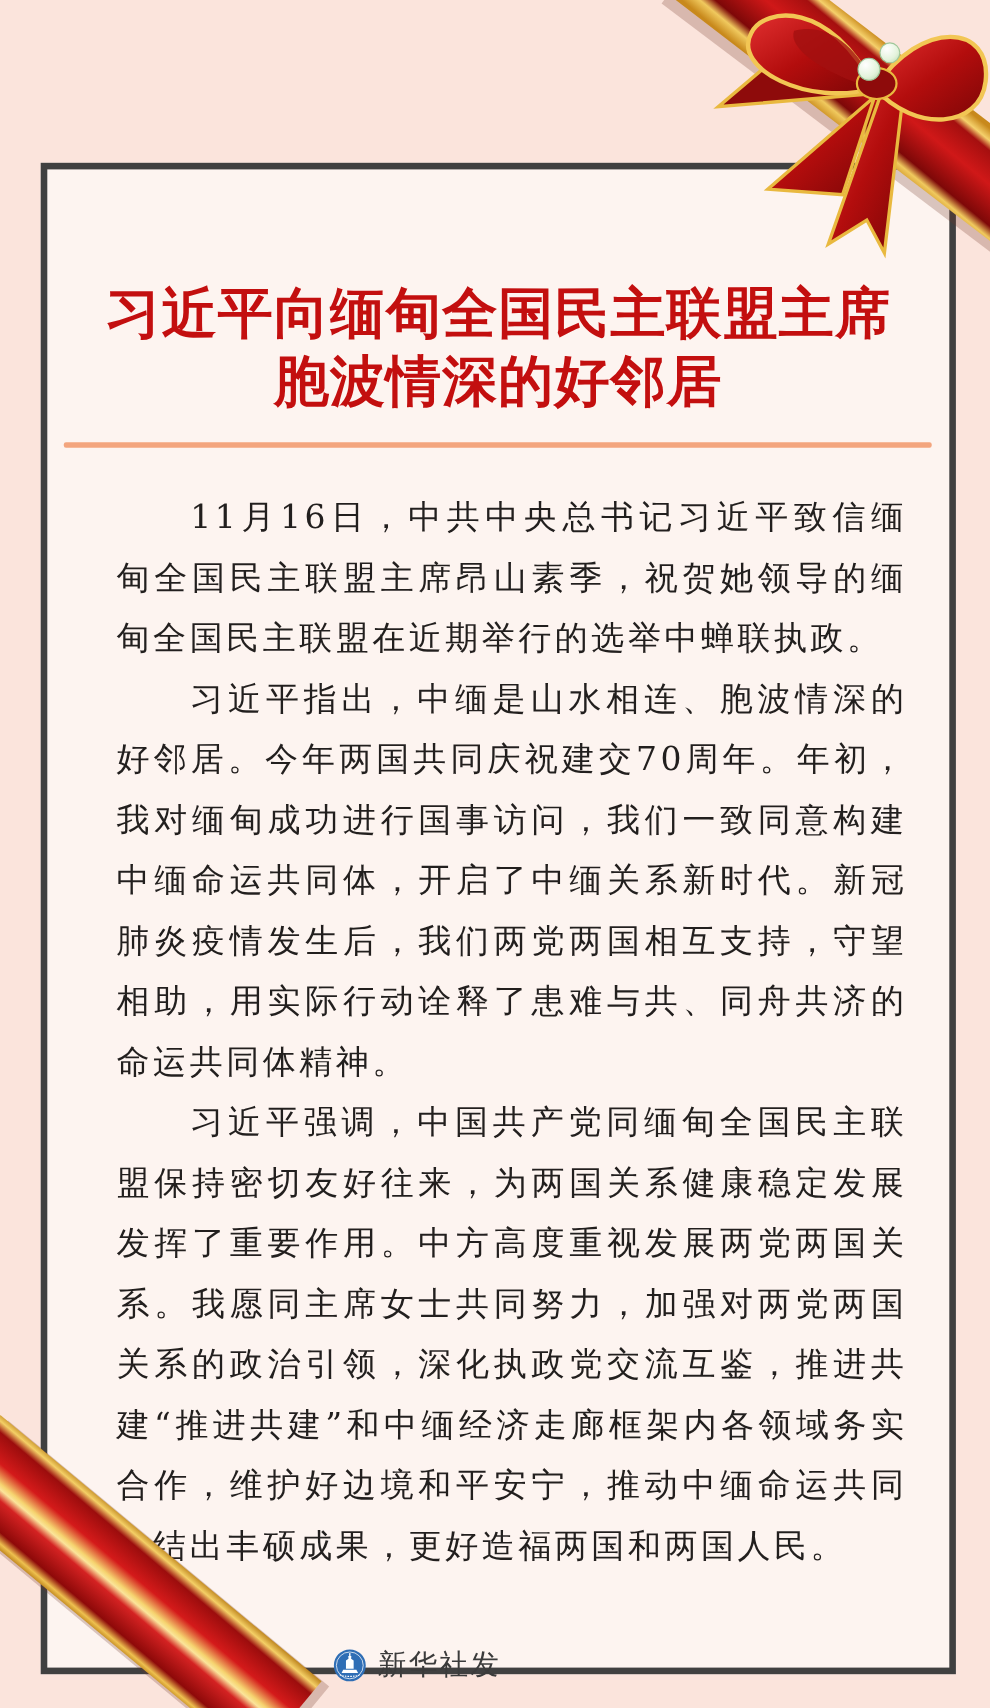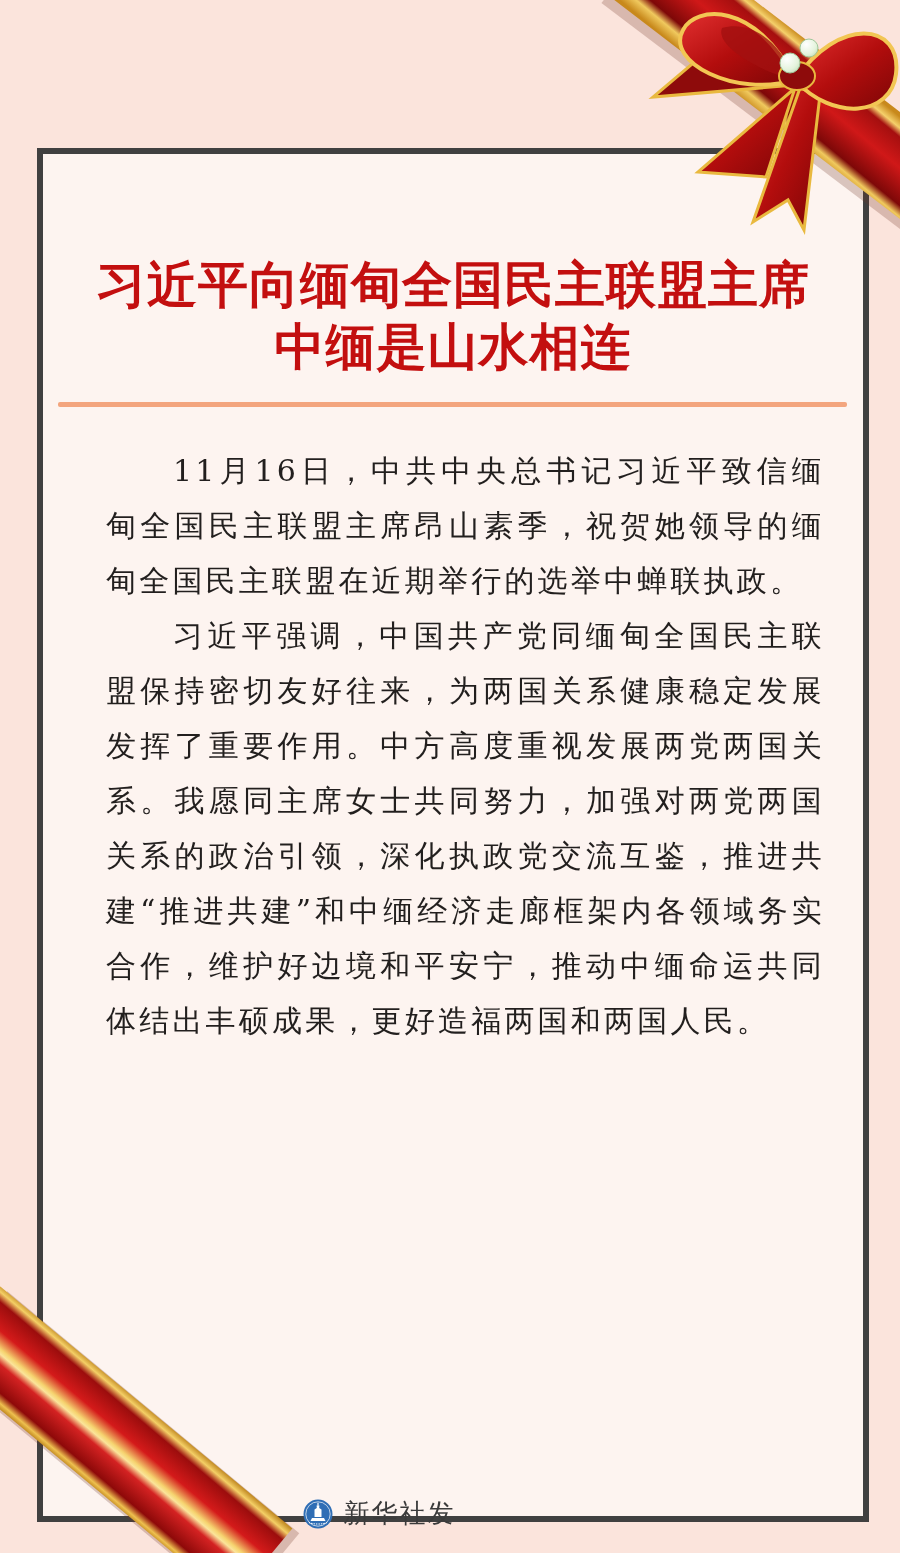--- a/index.html
+++ b/index.html
@@ -78,25 +78,26 @@
     z-index:3;
     pointer-events:none;
   }
 </style>
 </head>
 <body>
 
 <div class="card">
   <div class="title">
     <div>习近平向缅甸全国民主联盟主席</div>
-    <div>中缅是山水相连</div>
+    <div>胞波情深的好邻居</div>
   </div>
   <div class="separator"></div>
   <div class="body-text">
     <p>11月16日，中共中央总书记习近平致信缅甸全国民主联盟主席昂山素季，祝贺她领导的缅甸全国民主联盟在近期举行的选举中蝉联执政。</p>
+    <p>习近平指出，中缅是山水相连、胞波情深的好邻居。今年两国共同庆祝建交70周年。年初，我对缅甸成功进行国事访问，我们一致同意构建中缅命运共同体，开启了中缅关系新时代。新冠肺炎疫情发生后，我们两党两国相互支持，守望相助，用实际行动诠释了患难与共、同舟共济的命运共同体精神。</p>
     <p>习近平强调，中国共产党同缅甸全国民主联盟保持密切友好往来，为两国关系健康稳定发展发挥了重要作用。中方高度重视发展两党两国关系。我愿同主席女士共同努力，加强对两党两国关系的政治引领，深化执政党交流互鉴，推进共建“推进共建”和中缅经济走廊框架内各领域务实合作，维护好边境和平安宁，推动中缅命运共同体结出丰硕成果，更好造福两国和两国人民。</p>
   </div>
 </div>
 
 <svg class="ribbon-tr" viewBox="0 0 350 320" xmlns="http://www.w3.org/2000/svg">
   <defs>
     <linearGradient id="bandG" gradientUnits="userSpaceOnUse" x1="258" y1="41" x2="202" y2="109">
       <stop offset="0" stop-color="#c8891c"></stop>
       <stop offset="0.10" stop-color="#f5d06b"></stop>
       <stop offset="0.18" stop-color="#a50f0f"></stop>

